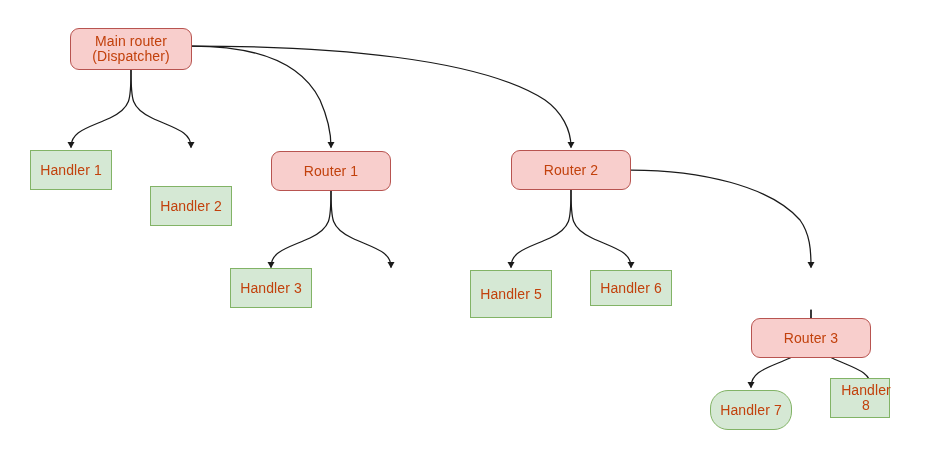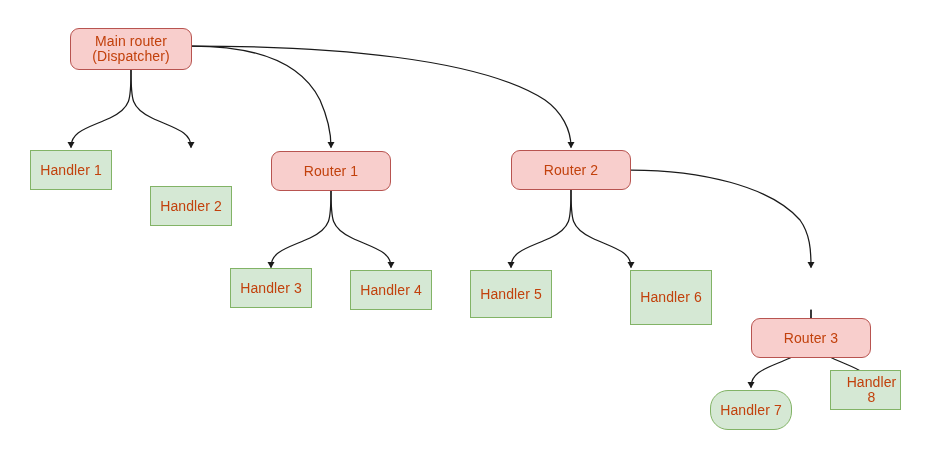--- a/index.html
+++ b/index.html
@@ -102,37 +102,34 @@
   </div>
 
   <div class="node node-router" style="left:511px; top:150px; width:120px; height:40px;">
     <span class="node-label">Router 2</span>
   </div>
 
   <div class="node node-handler" style="left:230px; top:268px; width:82px;  height:40px;">
     <span class="node-label">Handler 3</span>
   </div>
 
-  <div class="node node-handler" style="left:350px; top:270px; width:82px;  height:40px;">
-    <span class="node-label">Handler 4</span>
-  </div>
 
   <div class="node node-handler" style="left:470px; top:270px; width:82px;  height:48px;">
     <span class="node-label">Handler 5</span>
   </div>
 
-  <div class="node node-handler" style="left:590px; top:270px; width:82px;  height:55px;margin-left:40px;">
+  <div class="node node-handler" style="left:590px; top:270px; width:82px;  height:36px;">
     <span class="node-label">Handler 6</span>
   </div>
 
   <div class="node node-router" style="left:751px; top:270px; width:120px; height:40px;margin-top:48px;">
     <span class="node-label">Router 3</span>
   </div>
 
   <div class="node node-handler" style="left:710px; top:390px; width:82px;  height:40px;border-radius:18px;">
     <span class="node-label">Handler 7</span>
   </div>
 
-  <div class="node node-handler" style="left:830px; top:370px; width:71px;  height:40px;padding-left:12px;">
+  <div class="node node-handler" style="left:830px; top:378px; width:60px;  height:40px;padding-left:12px;">
     <span class="node-label">Handler 8</span>
   </div>
 
 </div>
 
 </body></html>

